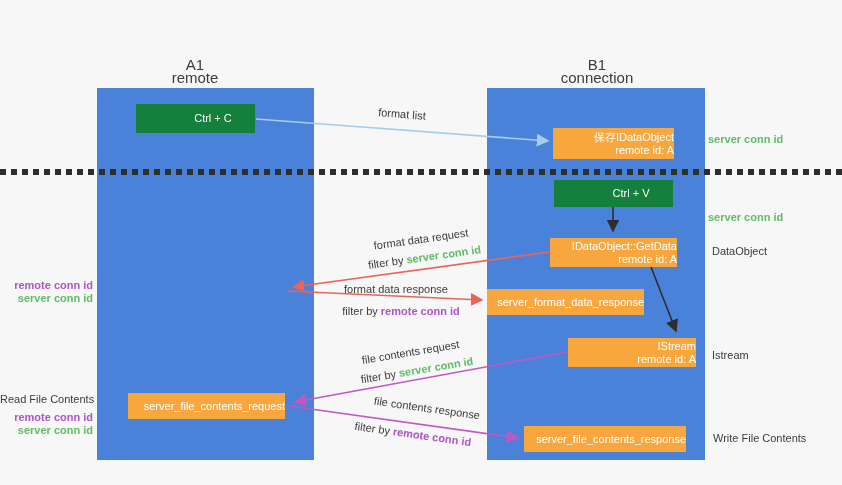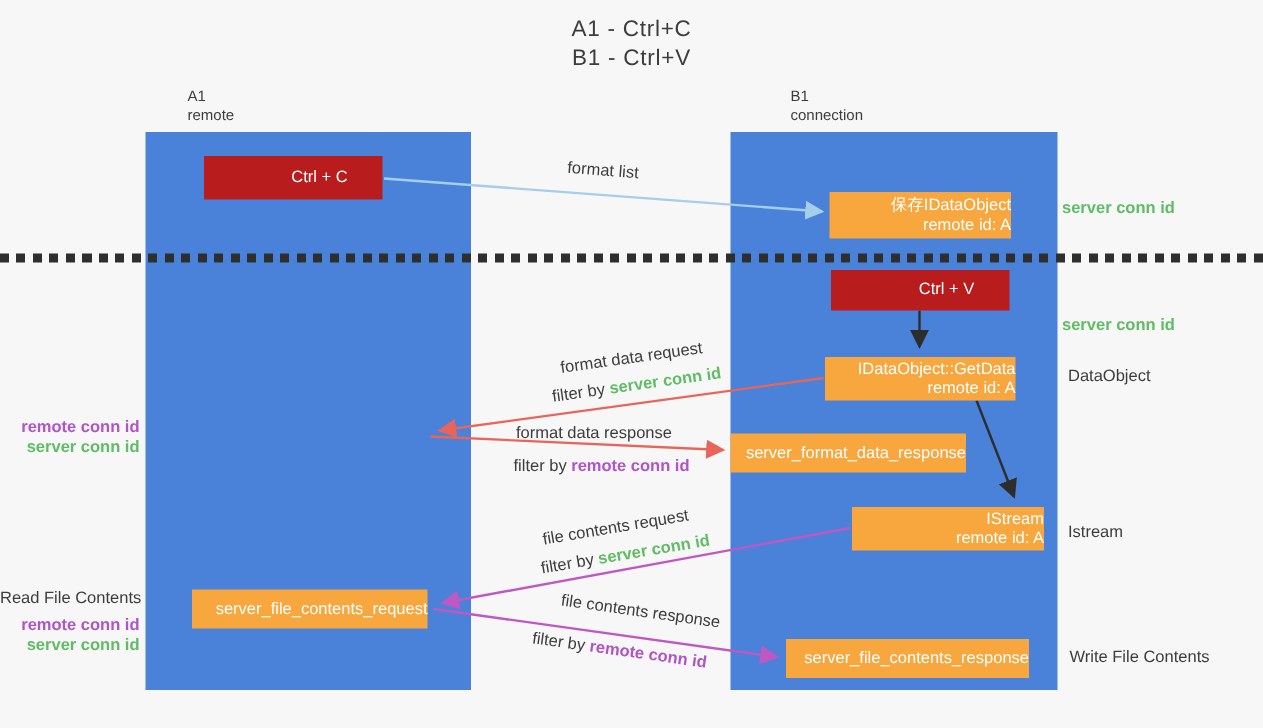--- a/index.html
+++ b/index.html
@@ -13,60 +13,56 @@
     width:842px;height:485px;
     overflow:hidden;
     background:#f7f7f7;
   }
   .title{
     position:absolute;left:0;top:10px;width:842px;
     text-align:center;font-size:15px;color:#3c3c3c;
     line-height:19px;letter-spacing:0.5px;
   }
   .col-header{
-    position:absolute;width:140px;
-    font-size:10px;color:#3c3c3c;line-height:13px;
+    position:absolute;width:140px;text-align:center;
+    font-size:15px;color:#3c3c3c;line-height:13px;
   }
   .lifeline{
     position:absolute;background:#4a82d9;z-index:1;
   }
   .dashline{
     position:absolute;left:0;top:169px;width:842px;height:6px;z-index:4;
     background:repeating-linear-gradient(90deg,#2e2e2e 0 6px,transparent 6px 11px);
   }
   .arrows{position:absolute;left:0;top:0;z-index:2;}
   .node{
     position:absolute;z-index:3;
     display:flex;flex-direction:column;align-items:center;justify-content:center;
     color:#ffffff;font-size:11px;line-height:13px;text-align:center;
     box-sizing:border-box;
   }
-  .node.green{background:#b91c1c;padding-left:35px;}
+  .node.green{background:#15803d;padding-left:35px;}
   .node.orange{background:#f7a73e;align-items:flex-end;}
   .lbl{
     position:absolute;z-index:3;font-size:11px;color:#3c3c3c;white-space:nowrap;
   }
   .lbl.center{text-align:center;}
   .lbl.right{text-align:right;}
   .green-text{color:#61bc66;font-weight:bold;}
   .purple-text{color:#b054c8;font-weight:bold;}
   .rot-up{transform:rotate(-8deg);}
   .rot-up9{transform:rotate(-9.5deg);}
   .rot-down{transform:rotate(8deg);}
   .rot-down4{transform:rotate(4.5deg);}
 </style>
 </head>
 <body>
 
 <div class="stage">
 
-  <div class="title">
-    <div>A1 - Ctrl+C</div>
-    <div>B1 - Ctrl+V</div>
-  </div>
 
   <div class="col-header" style="left:125px;top:58px;">
     <div>A1</div>
     <div>remote</div>
   </div>
   <div class="col-header" style="left:527px;top:58px;">
     <div>B1</div>
     <div>connection</div>
   </div>
 

